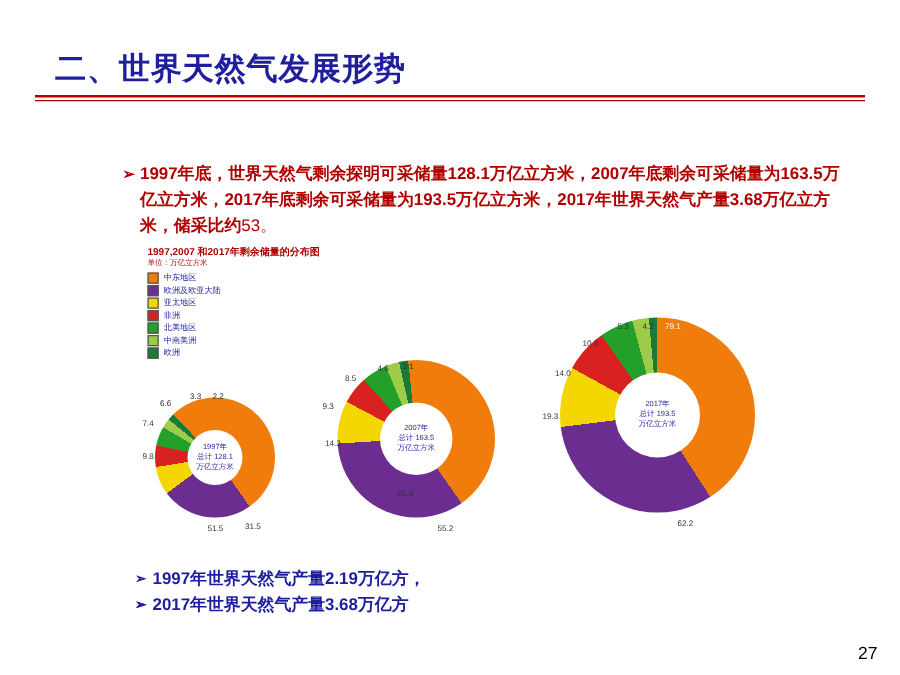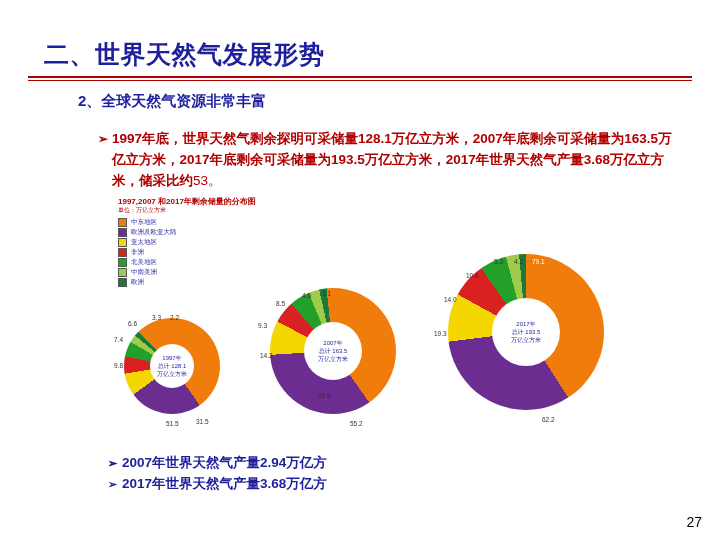--- a/index.html
+++ b/index.html
@@ -189,21 +189,20 @@
 </style>
 </head>
 <body>
 
 <div class="slide">
 
   <div class="title">二、世界天然气发展形势</div>
   <div class="title-rule"></div>
   <div class="title-rule2"></div>
 
-  <div class="subtitle">2、全球天然气资源非常丰富</div>
 
   <div class="para">
     <span class="bullet">➢</span><span>1997年底，世界天然气剩余探明可采储量128.1万亿立方米，2007年底剩余可采储量为163.5万亿立方米，2017年底剩余可采储量为193.5万亿立方米，2017年世界天然气产量3.68万亿立方米，储采比约</span><span class="tail">53。</span>
   </div>
 
   <div class="chart-area">
 
     <div class="chart-title">1997,2007 和2017年剩余储量的分布图</div>
     <div class="chart-sub">单位：万亿立方米</div>
 
@@ -307,24 +306,24 @@
     <div class="d-label" style="left:334px; top:134px;">19.3</div>
     <div class="d-label" style="left:344px; top:100px;">14.0</div>
     <div class="d-label" style="left:366px; top:76px;">10.8</div>
     <div class="d-label" style="left:394px; top:62px;">5.3</div>
     <div class="d-label" style="left:414px; top:62px;">4.2</div>
 
   </div>
 
   <div class="bottom-list">
     <div>
+      <span class="bullet">➢</span><span>1997年世界天然气产量2.19万亿方，</span>
+    </div>
+    <div>
       <span class="bullet">➢</span>
-    </div>
-    <div>
-      <span class="bullet">➢</span><span>2007年世界天然气产量2.94万亿方</span>
     </div>
     <div>
       <span class="bullet">➢</span><span>2017年世界天然气产量3.68万亿方</span>
     </div>
   </div>
 
   <div class="page-num">27</div>
 
 </div>
 

